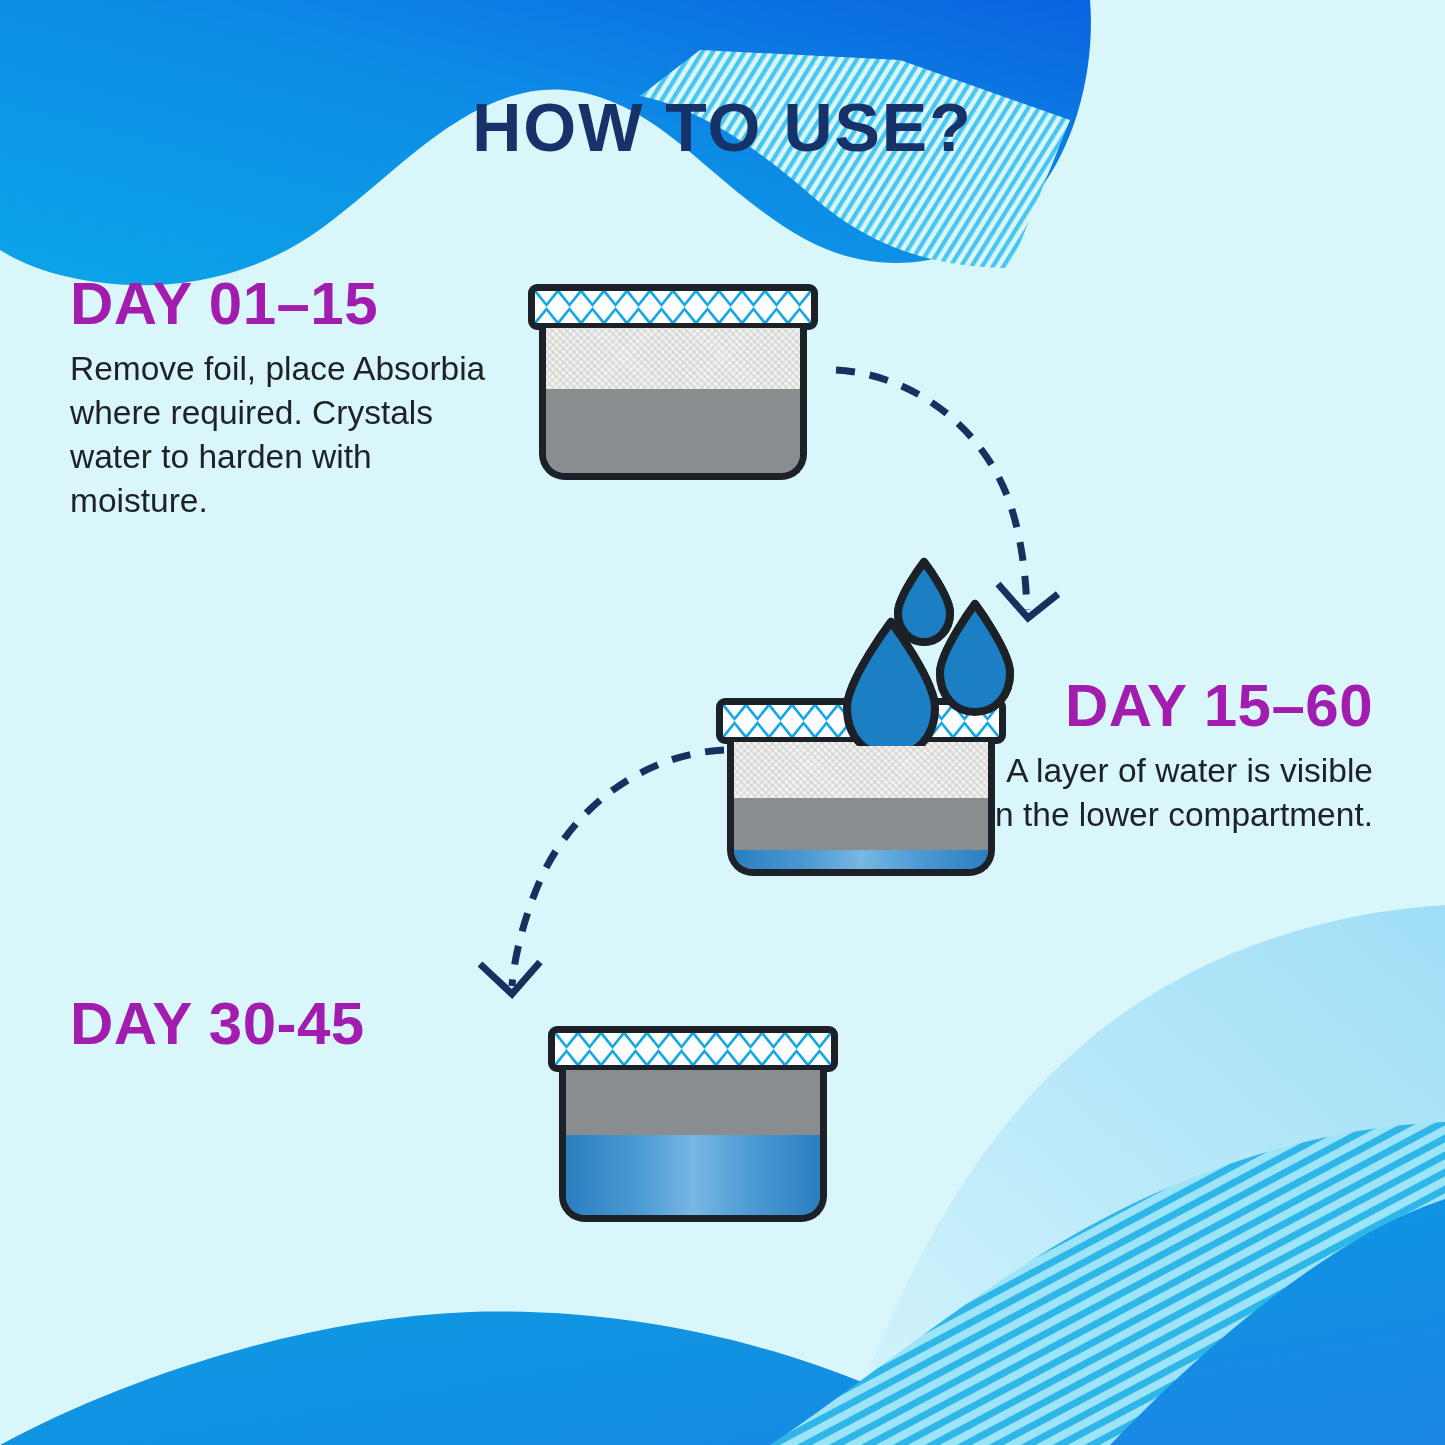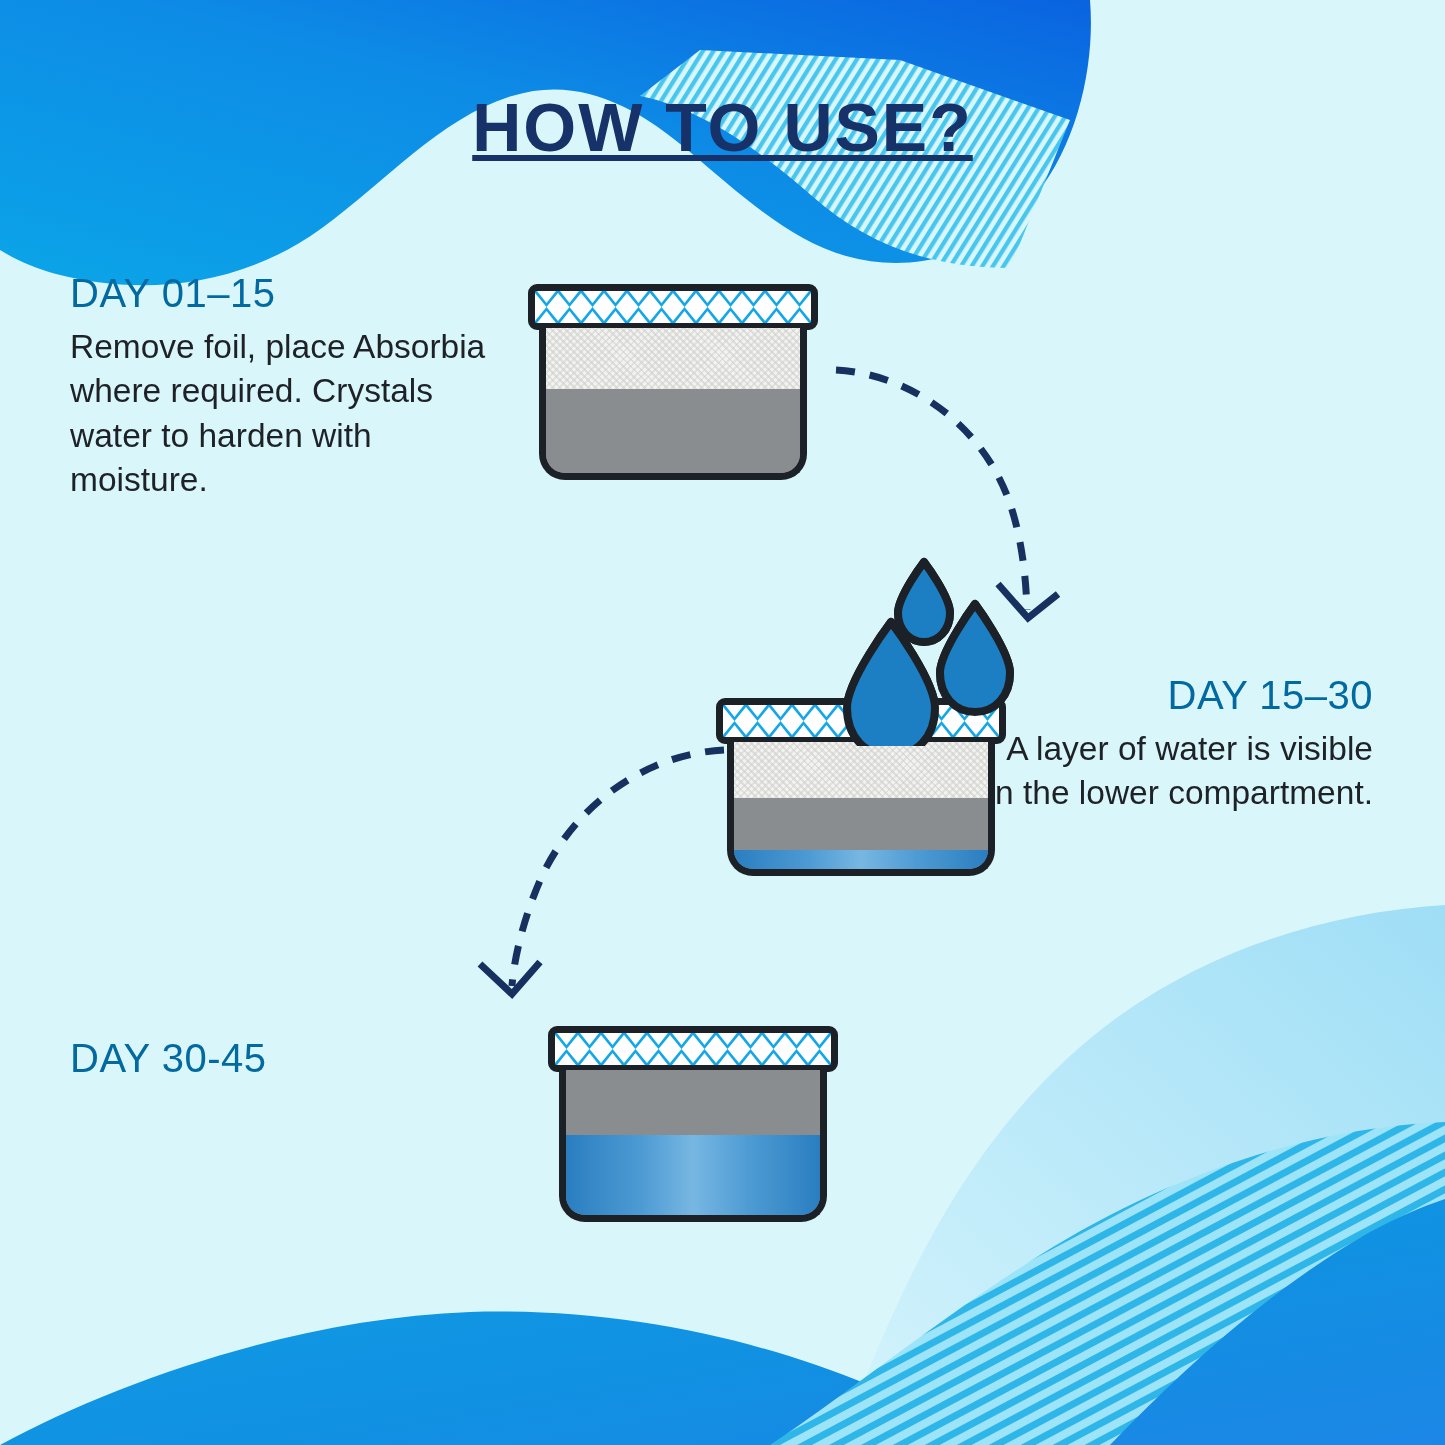--- a/index.html
+++ b/index.html
@@ -17,43 +17,42 @@
 
   
   .title {
     position:absolute; left:0; top:88px; width:1445px;
     text-align:center;
     font-size:68px;
     font-weight:bold;
     letter-spacing:2px;
     color:#163269;
     font-family:"Liberation Sans", sans-serif;
-    text-decoration:underline;
   }
 
   
   .block { position:absolute; }
   .block .day {
-    font-size:40px;
-    font-weight:normal;
-    color:#0369a1;
+    font-size:60px;
+    font-weight:bold;
+    color:#a21caf;
     letter-spacing:0.5px;
     line-height:1.08;
     margin-bottom:10px;
     white-space:nowrap;
   }
   .block .body {
     font-size:33.5px;
     line-height:1.32;
     color:#1E2226;
     font-weight:300;
   }
   #block-1 { left:70px; top:272px; width:440px; text-align:left; }
   #block-2 { right:72px; top:674px; width:400px; text-align:right; }
-  #block-3 { left:70px; top:992px; width:450px; text-align:left;margin-top:45px; }
+  #block-3 { left:70px; top:992px; width:450px; text-align:left; }
   #block-2 .day { text-align:right; }
 
   
   .jar { position:absolute; }
   .jar .lid {
     position:absolute; left:0; top:0;
     border:7px solid #1C2128;
     border-radius:9px;
     background:#13A7E8;
     overflow:hidden;
@@ -178,21 +177,21 @@
   </svg>
 
   <div class="title">HOW TO USE?</div>
 
   <div class="block" id="block-1">
     <div class="day">DAY 01–15</div>
     <div class="body">Remove foil, place Absorbia where required. Crystals water to harden with moisture.</div>
   </div>
 
   <div class="block" id="block-2">
-    <div class="day">DAY 15–30</div>
+    <div class="day">DAY 15–60</div>
     <div class="body">A layer of water is visible in the lower compartment.</div>
   </div>
 
   <div class="block" id="block-3">
     <div class="day">DAY 30-45</div>
   </div>
 
   <div class="jar" id="jar-1" style="left:528px; top:284px; width:290px; height:196px;">
     <div class="lid" style="left:0; top:0; width:290px; height:46px;">
       <svg class="mesh" viewBox="0 0 276 32" preserveAspectRatio="none" xmlns="http://www.w3.org/2000/svg">

